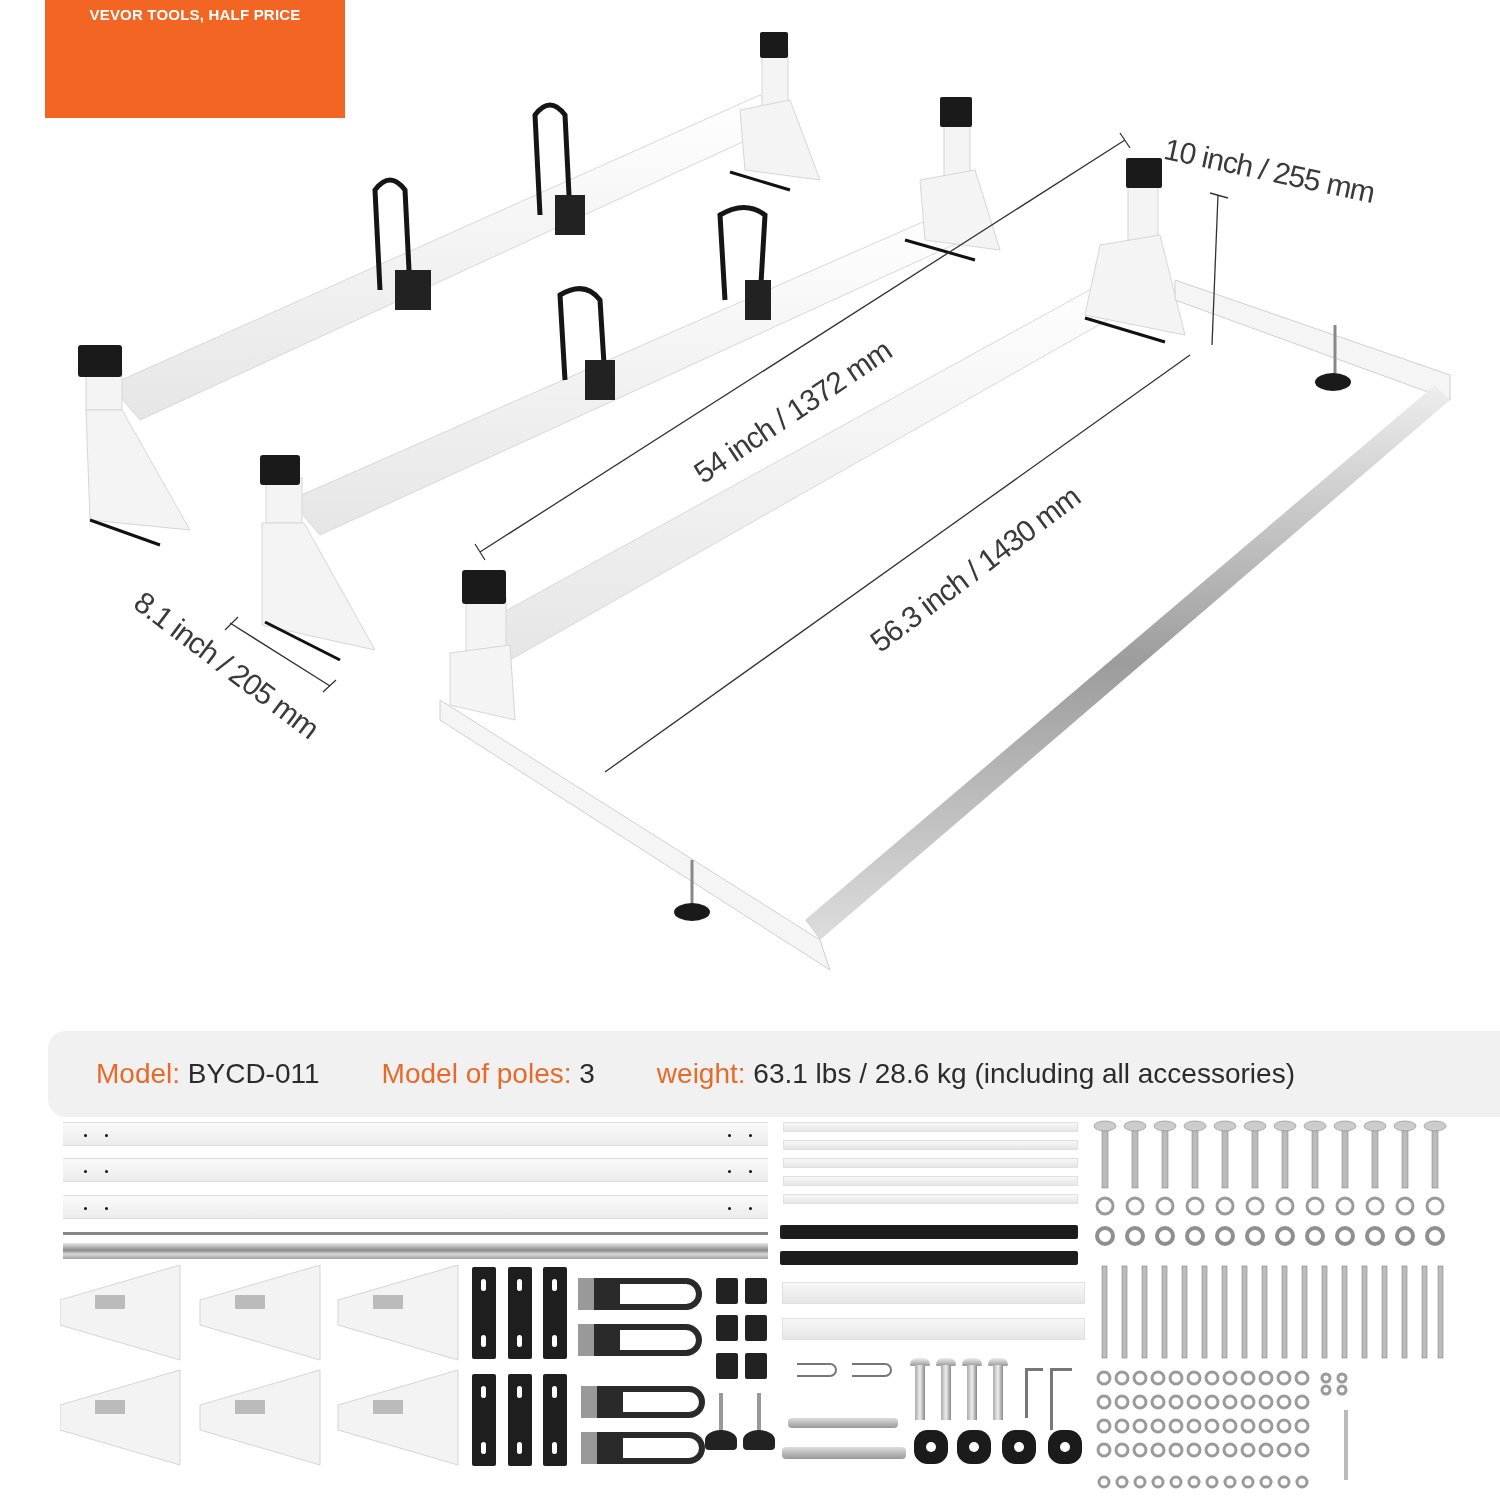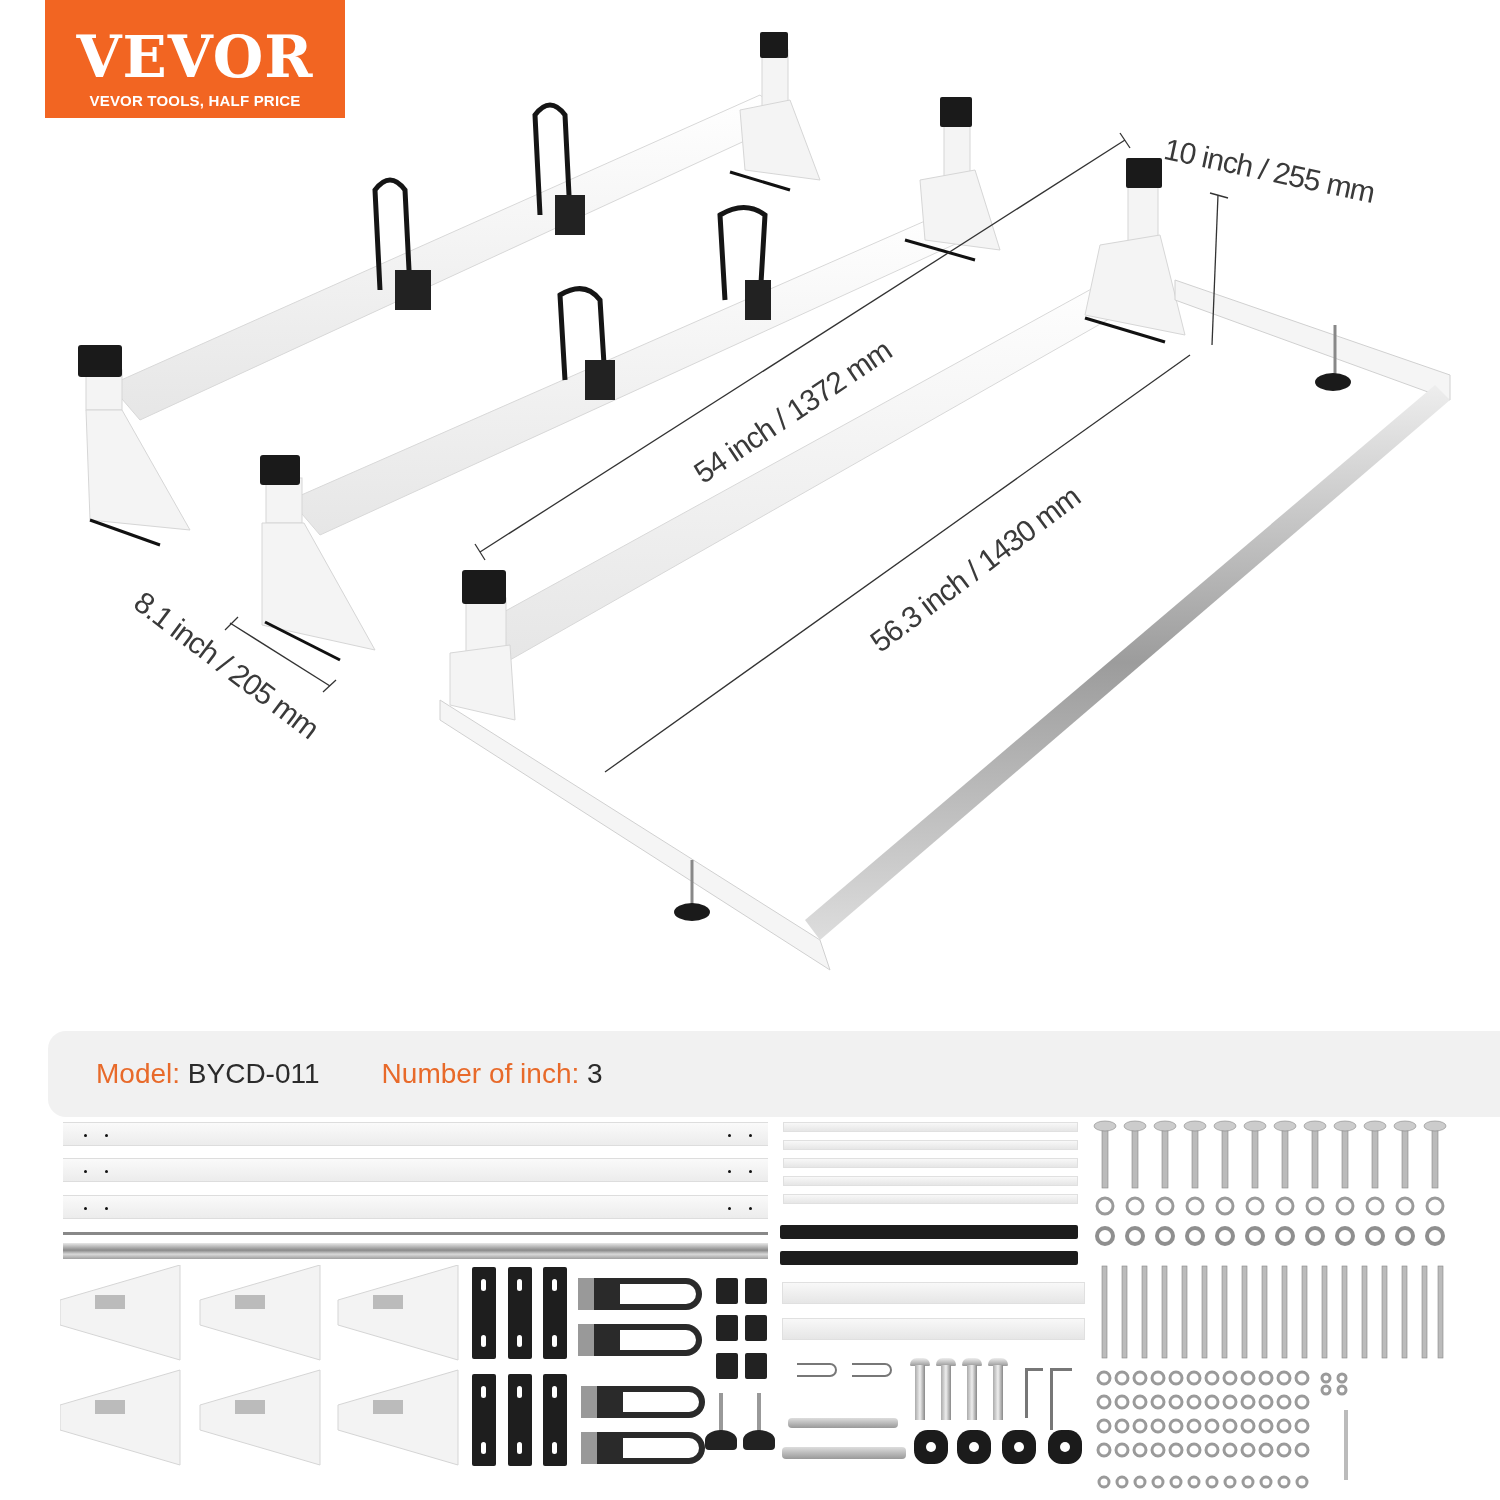--- a/index.html
+++ b/index.html
@@ -42,21 +42,20 @@
   .pin { position: absolute; width: 40px; height: 14px; border: 2px solid #777; border-radius: 0 8px 8px 0; border-left: none; }
   .wrench { position: absolute; height: 10px; background: linear-gradient(#ddd,#999); border-radius: 4px; }
   .knob { position: absolute; width: 34px; height: 34px; background: #1b1b1b; border-radius: 40%; }
   .knob::after { content:""; position: absolute; left: 12px; top: 12px; width: 10px; height: 10px; background: #fff; border-radius: 50%; }
   .allen { position: absolute; border-left: 3px solid #777; border-top: 3px solid #777; }
 </style>
 </head>
 <body>
 
 <div class="logo">
-  <div class="brand">VEVOR</div>
   <div class="tag">VEVOR TOOLS, HALF PRICE</div>
 </div>
 
 <div class="diagram">
   <svg width="1500" height="1000" viewBox="0 0 1500 1000">
     <defs>
       <linearGradient id="barG" x1="0" y1="0" x2="0" y2="1">
         <stop offset="0" stop-color="#ffffff"></stop>
           <stop offset="1" stop-color="#e6e6e6"></stop>
       </linearGradient>
@@ -147,22 +146,26 @@
   <div class="dim-label" style="left:864px; top:632px; transform: rotate(-37deg);">56.3 inch / 1430 mm</div>
   <div class="dim-label" style="left:148px; top:585px; transform: rotate(37deg);">8.1 inch / 205 mm</div>
 </div>
 
 <div class="spec-bar">
   <div class="spec">
     <span class="k">Model:</span>
     <span class="v">BYCD-011</span>
   </div>
   <div class="spec">
-    <span class="k">Number of inch:</span>
+    <span class="k">Model of poles:</span>
     <span class="v">3</span>
+  </div>
+  <div class="spec">
+    <span class="k">weight:</span>
+    <span class="v">63.1 lbs / 28.6 kg (including all accessories)</span>
   </div>
 </div>
 
 <div class="parts">
 
   <div class="bar-part" style="left:63px; top:12px; width:705px; height:24px;">
     <span class="dot" style="left:21px; top:11px"></span>
       <span class="dot" style="left:42px; top:11px"></span>
     <span class="dot" style="left:665px; top:11px"></span>
       <span class="dot" style="left:686px; top:11px"></span>

